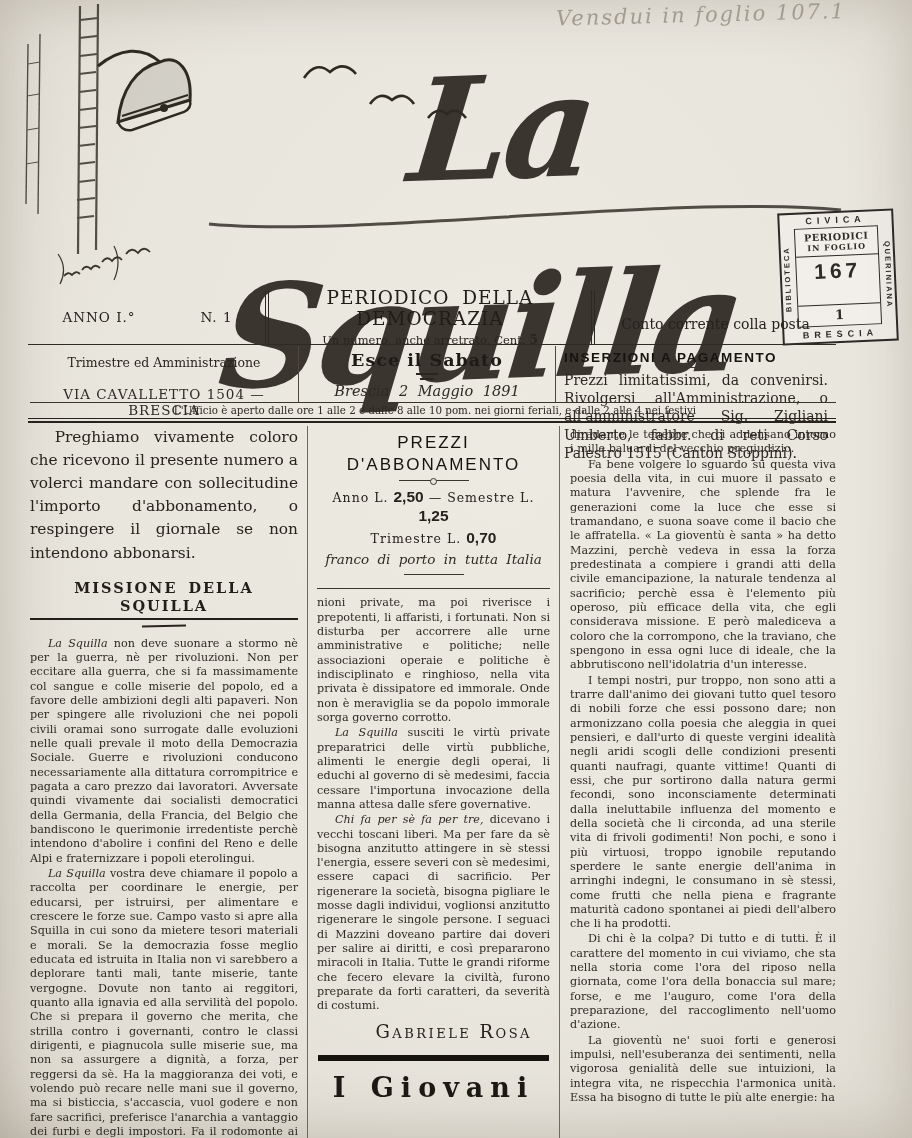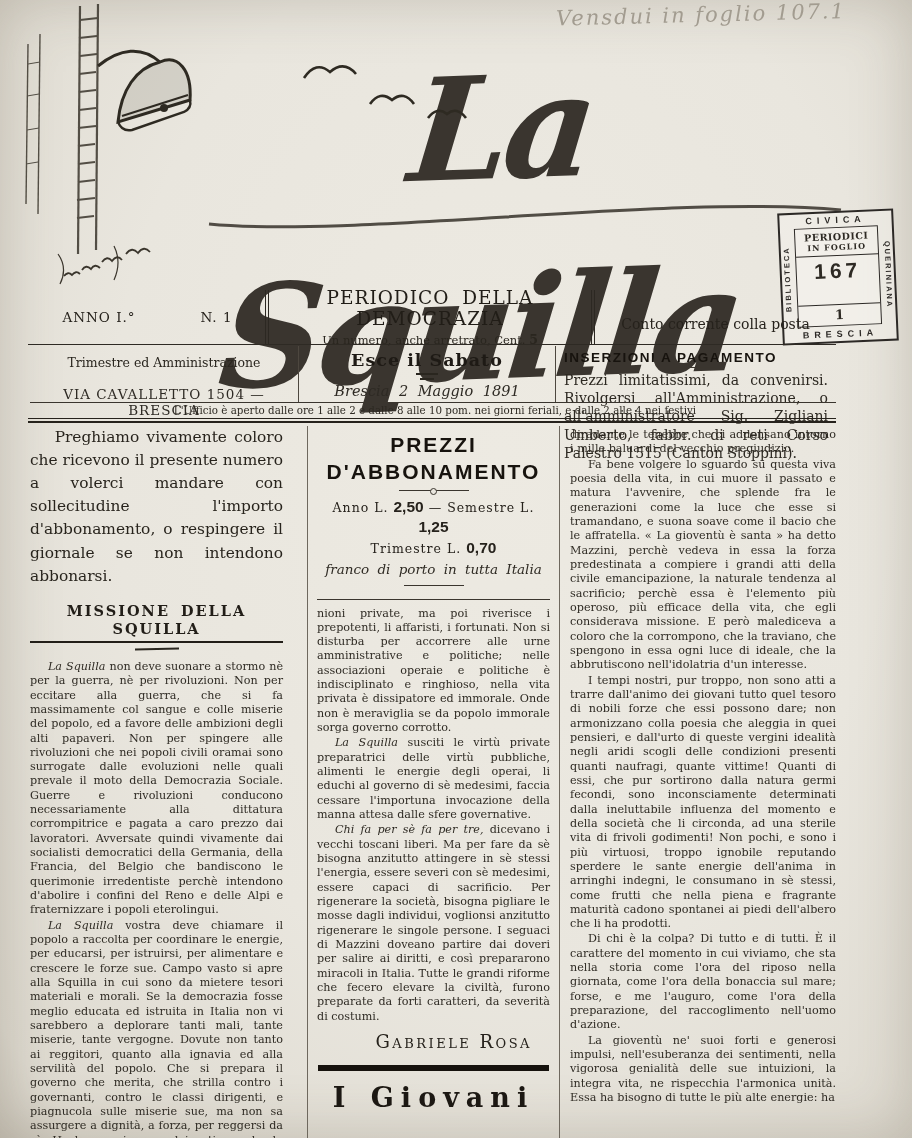--- a/index.html
+++ b/index.html
@@ -61,33 +61,33 @@
      letter-spacing:1.5px;text-align:left;color:#17130e;}
   .ins-orn{width:40px;border-top:1px solid #3a352e;margin:2px auto 3px;}
   .icell-right .ins-text{font-size:14px;line-height:1.3;text-align:justify;color:#2d2922;}
   .rule2{position:absolute;left:30px;top:402px;width:806px;border-top:1px solid #3a352e;}
   .ufficio{position:absolute;left:32px;top:404px;width:806px;text-align:center;font-size:10.3px;color:#2d2922;}
   .rule3{position:absolute;left:28px;top:418px;width:808px;border-top:1px solid #26221c;height:2px;border-bottom:2.6px solid #26221c;}
   
   .bodycols{position:absolute;left:30px;top:426px;width:806px;bottom:0;display:flex;}
   .col{box-sizing:border-box;font-size:11.2px;line-height:1.28;text-align:justify;color:#2f2b24;hyphens:auto;}
   .col p{margin:0;text-indent:1.6em;}
-  .col-1{width:278px;padding-right:24px;border-right:1px solid #6e685e;}
+  .col-1{width:278px;padding-right:9px;border-right:1px solid #6e685e;}
   .col-2{width:252px;padding:0 9px;border-right:1px solid #6e685e;}
   .col-3{flex:1;padding-left:10px;}
   .lead{font-style:italic;}
   .intro{font-size:15.4px;line-height:1.5;color:#28241d;margin-bottom:9px !important;}
   .art-head{text-align:center;margin:14px 0 10px;}
   .art-head .t{display:inline-block;font-size:14.5px;font-weight:bold;letter-spacing:2px;
      color:#221e18;border-bottom:2px solid #221e18;padding-bottom:2px;word-spacing:4px;}
   .art-head .orn{width:44px;border-top:2.5px solid #2a261f;margin:5px auto 0;transform:rotate(-1deg);}
   .col p + p{margin-top:1px;}
   
   .prezzi{border-bottom:1px solid #3a352e;padding:6px 2px 7px;text-align:center;}
-  .prezzi .pt{font-family:"Liberation Sans",sans-serif;font-weight:bold;font-size:21px;letter-spacing:2px;color:#17130e;}
+  .prezzi .pt{font-family:"Liberation Sans",sans-serif;font-weight:normal;font-size:17px;letter-spacing:2px;color:#17130e;}
   .prezzi .orn{width:70px;border-top:1px solid #3a352e;margin:4px auto 6px;position:relative;}
   .prezzi .orn::after{content:"";position:absolute;left:31px;top:-3px;width:5px;height:5px;border:1px solid #3a352e;border-radius:50%;background:#e9e6de;}
   .pr-line{font-size:12.5px;letter-spacing:1px;color:#26221c;margin-top:2px;}
   .pr-line .v{font-family:"Liberation Sans",sans-serif;font-weight:bold;font-size:15.5px;letter-spacing:0;}
   .pr-franco{font-style:italic;font-size:13.5px;margin-top:3px;word-spacing:4px;}
   .pr-rule{width:60px;border-top:1px solid #3a352e;margin:6px auto;}
   .pr-note{font-size:9.3px;line-height:1.3;text-align:justify;text-indent:1.4em;padding:0 2px;color:#2d2922;}
   .mid-p-first{margin-top:7px !important;}
   .signature{text-align:right;font-variant:small-caps;letter-spacing:2.5px;font-size:18px;
      padding:6px 18px 0 0;color:#26221c;}

